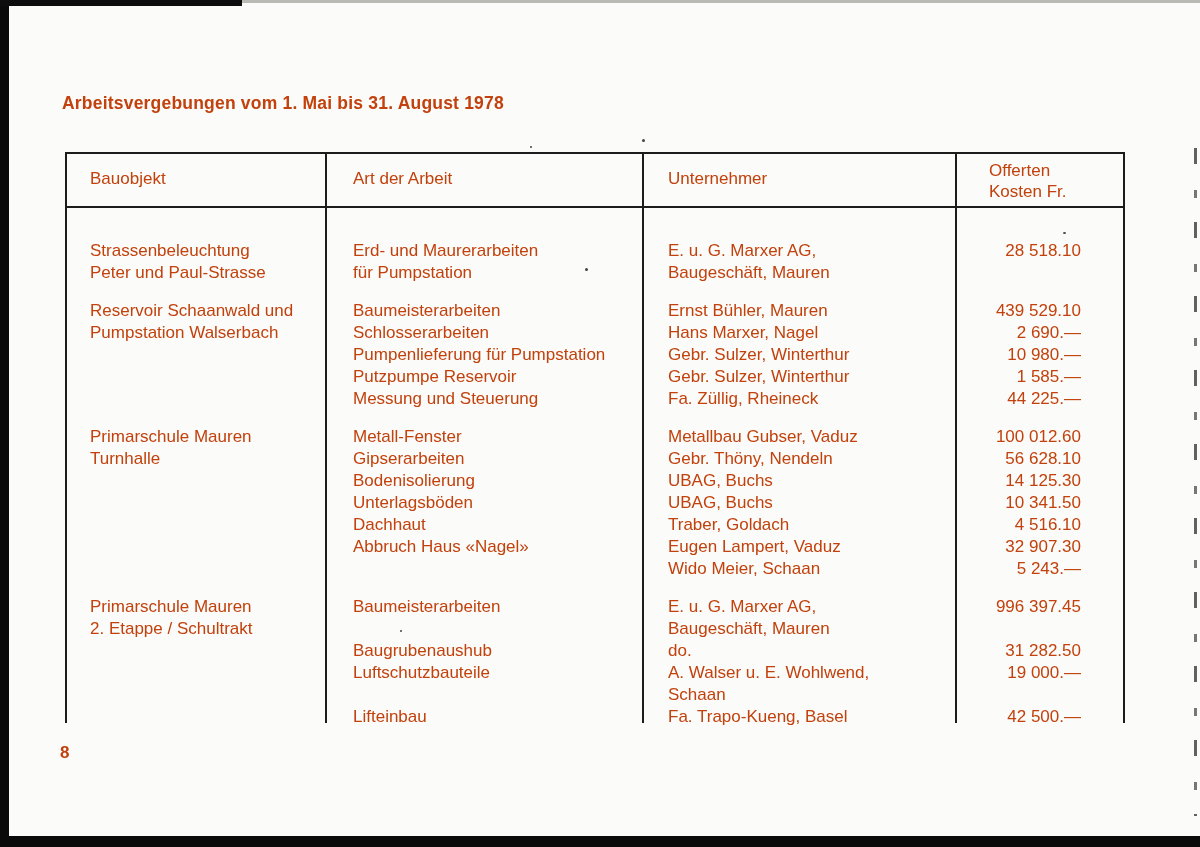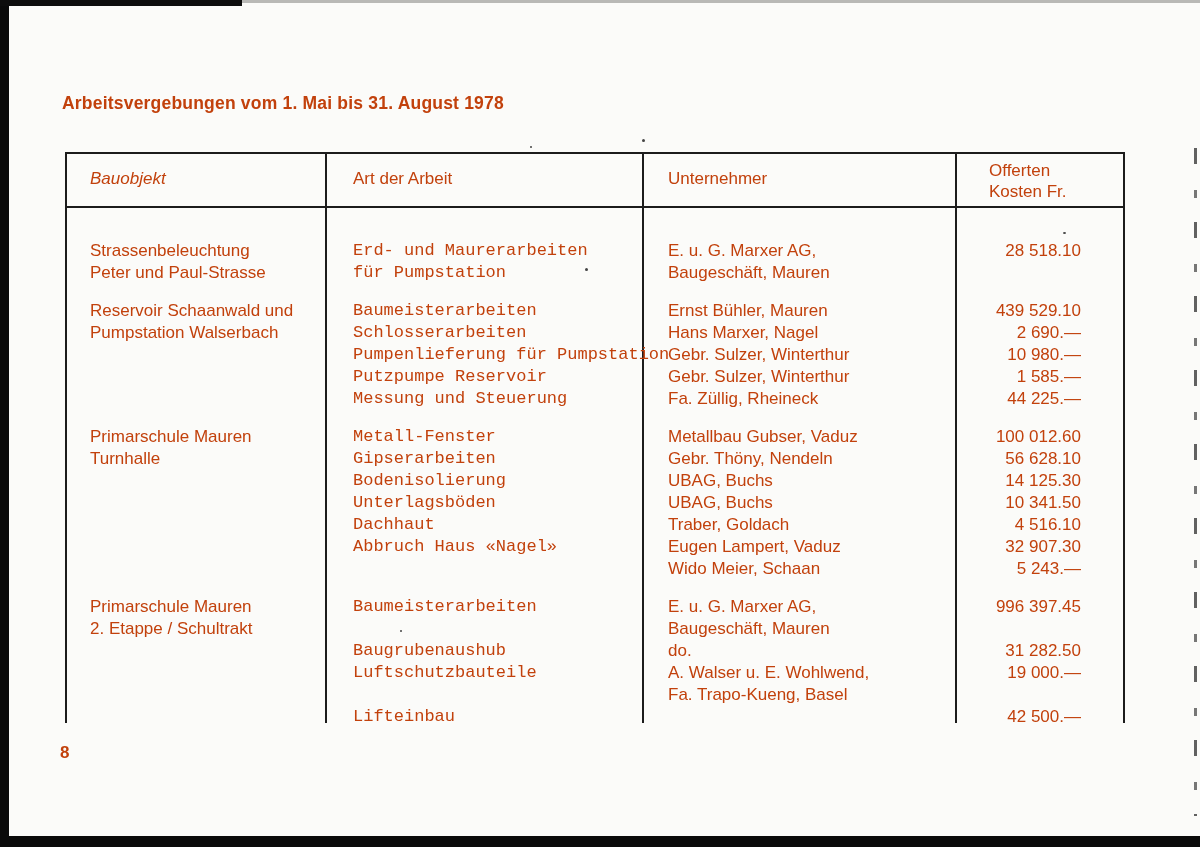--- a/index.html
+++ b/index.html
@@ -41,31 +41,31 @@
   .l-v{top:0;width:2px;height:571px;}
   .v0{left:0;}
   .v1{left:260px;}
   .v2{left:577px;}
   .v3{left:890px;}
   .v4{left:1058px;}
 
   .t-grid{display:grid;grid-template-columns:260px 317px 313px 170px;}
   .t-header{position:absolute;left:0;top:2px;width:1060px;height:52px;}
   .hcell{font-size:17px;font-weight:400;padding-top:15px;}
-  .hc1{padding-left:25px;font-style:italic;}
+  .hc1{padding-left:25px;}
   .hc2{padding-left:28px;}
   .hc3{padding-left:26px;}
   .hc4{padding-left:34px;padding-top:6px;line-height:21px;}
 
   .t-body{position:absolute;left:0;top:56px;width:1127px;padding-top:32px;}
   .t-group{display:grid;grid-template-columns:260px 317px 313px 170px;margin-bottom:16px;}
   .t-group:last-child{margin-bottom:0;}
   .cell{font-size:17px;line-height:22px;white-space:nowrap;}
   .c-bau{padding-left:25px;}
-  .c-art{padding-left:28px;font-family:Liberation Mono, monospace;}
+  .c-art{padding-left:28px;}
   .c-unt{padding-left:26px;}
   .c-kos{text-align:right;padding-right:44px;}
 </style>
 </head>
 <body>
 
 <div class="page">
 
   <div class="edge-left"></div>
   <div class="edge-left-notch"></div>
@@ -188,20 +188,21 @@
             <div>Baugrubenaushub</div>
             <div>Luftschutzbauteile</div>
             <div>&nbsp;</div>
             <div>Lifteinbau</div>
           </div>
           <div class="cell c-unt">
             <div>E. u. G. Marxer AG,</div>
             <div>Baugeschäft, Mauren</div>
             <div>do.</div>
             <div>A. Walser u. E. Wohlwend,</div>
+            <div>Schaan</div>
             <div>Fa. Trapo-Kueng, Basel</div>
           </div>
           <div class="cell c-kos">
             <div>996 397.45</div>
             <div>&nbsp;</div>
             <div>31 282.50</div>
             <div>19 000.—</div>
             <div>&nbsp;</div>
             <div>42 500.—</div>
           </div>

